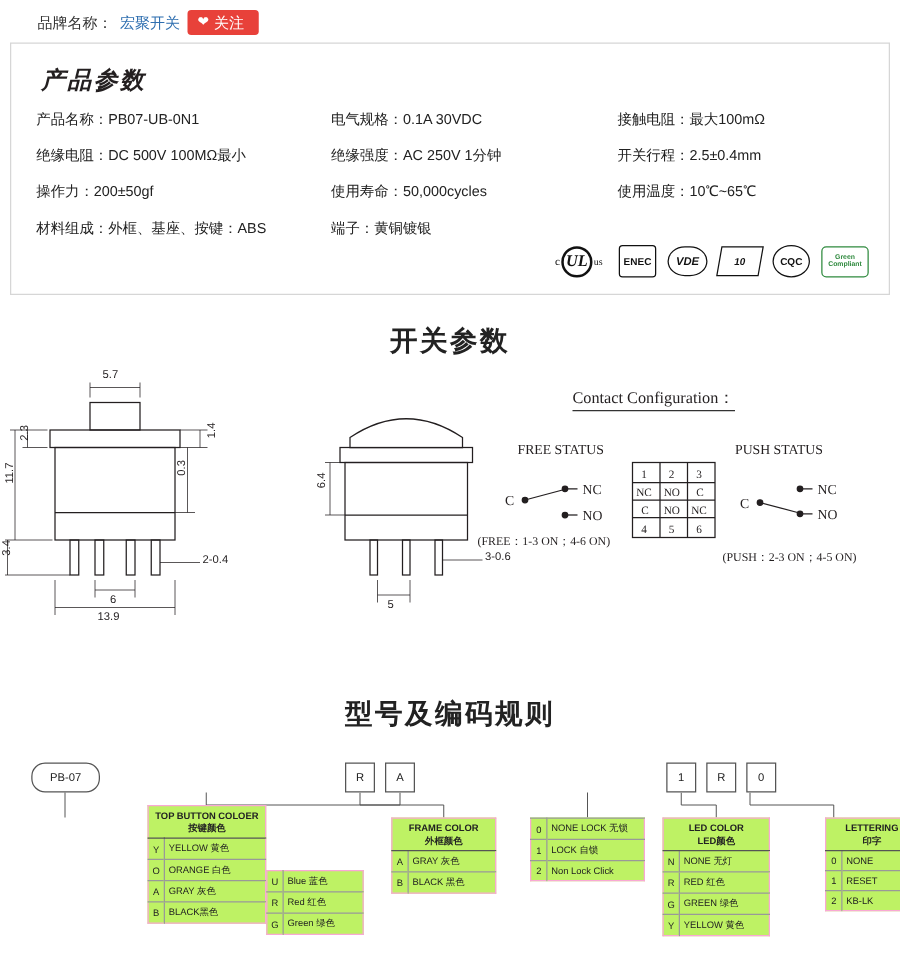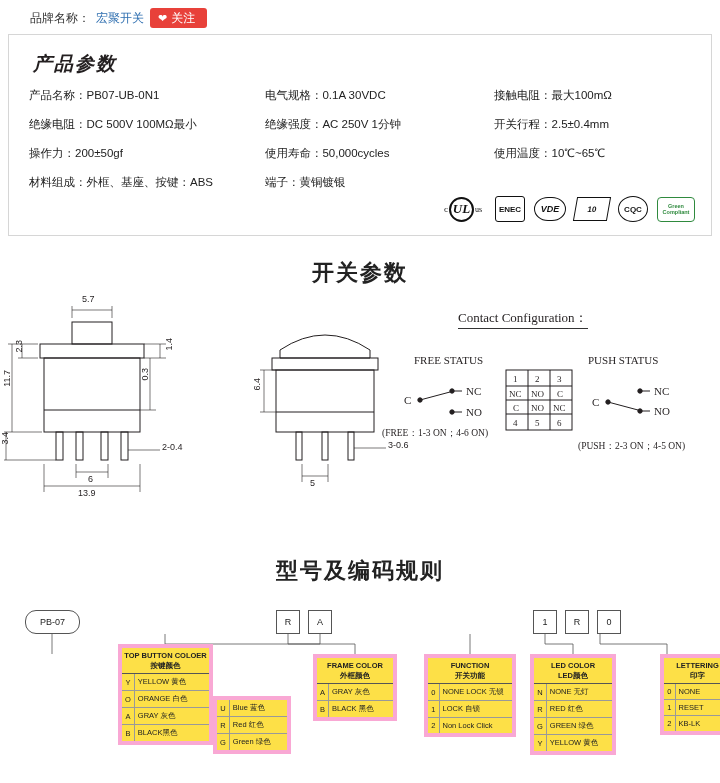--- a/index.html
+++ b/index.html
@@ -196,22 +196,22 @@
     background: #fff;
     font-size: 9px;
     text-align: center;
     display: flex;
     align-items: center;
     justify-content: center;
     color: #222;
   }
   .ctable {
     position: absolute;
-    border: 4px solid #f9a8d4;
-    background: #fde047;
+    border: 1px solid #f9a8d4;
+    background: #bef264;
     font-size: 7.5px;
     border-collapse: collapse;
   }
   .ctable th {
     font-size: 7.5px;
     font-weight: bold;
     padding: 3px 2px;
     border-bottom: 1px solid #555;
     text-align: center;
     color: #222;
@@ -516,26 +516,20 @@
     </tr>
     <tr>
       <td class="k">B</td>
       <td>BLACK 黑色</td>
     </tr>
   </tbody>
     </table>
 
   <table class="ctable" style="left:424px; top:62px; width:92px;">
     <tbody>
-        <tr>
-      <th colspan="2">
-        <span>FUNCTION</span><br>
-        <span>开关功能</span>
-      </th>
-    </tr>
     <tr>
       <td class="k">0</td>
       <td>NONE LOCK    无锁</td>
     </tr>
     <tr>
       <td class="k">1</td>
       <td>LOCK               自锁</td>
     </tr>
     <tr>
       <td class="k">2</td>

